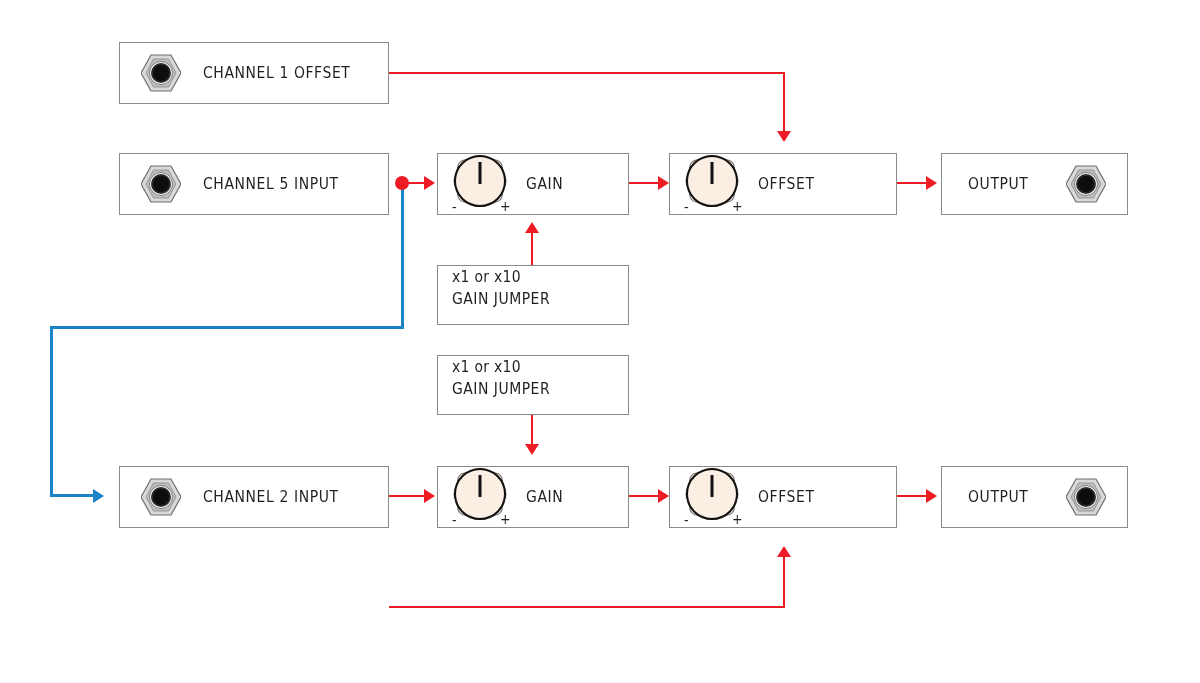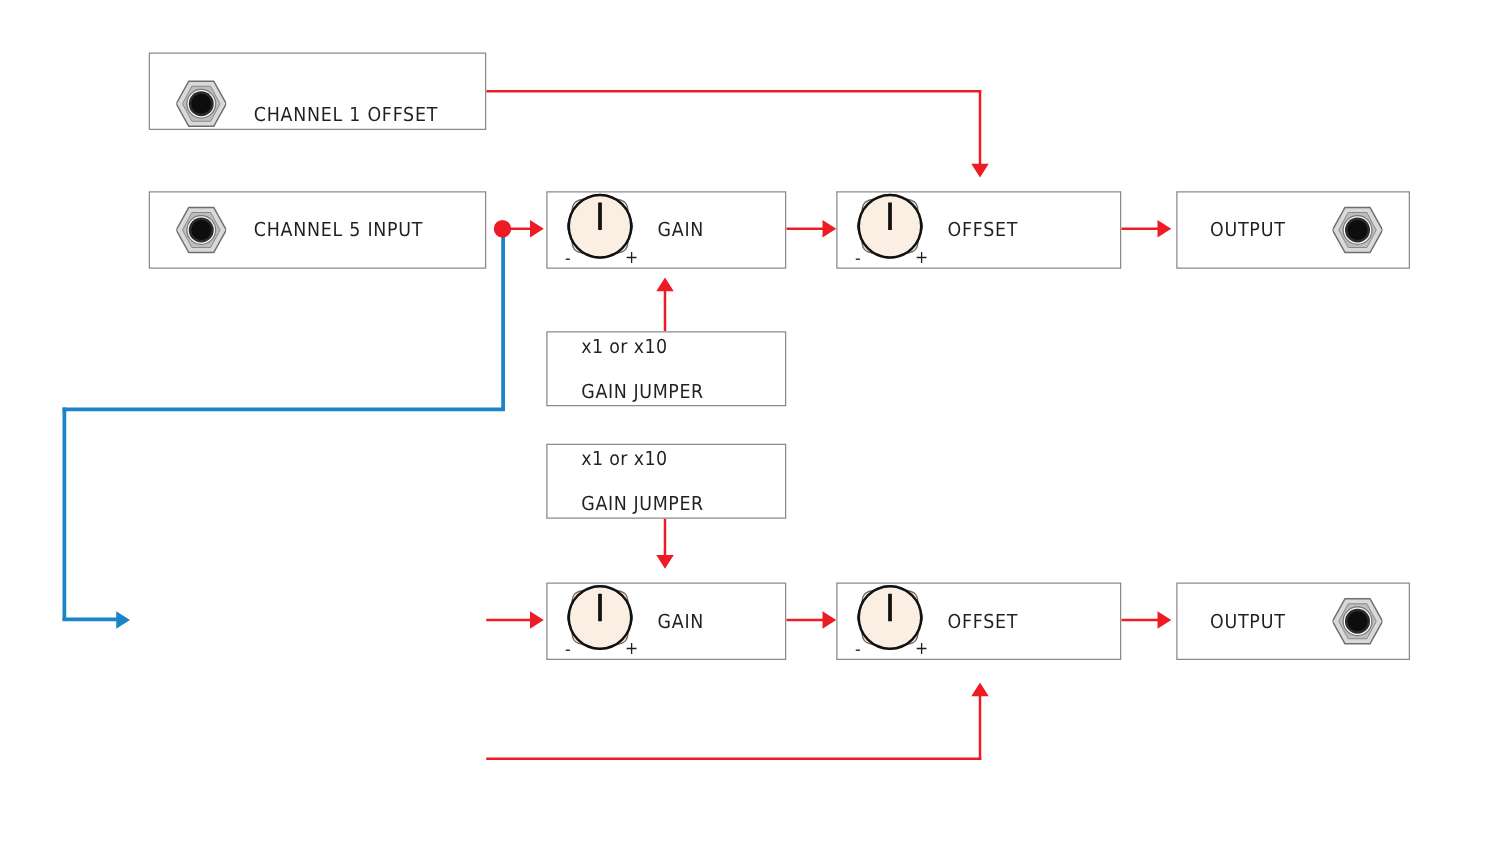--- a/index.html
+++ b/index.html
@@ -39,22 +39,22 @@
   }
   .knob-label {
     margin-left: 18px;
   }
   .out-label {
     margin-left: 26px;
   }
   .jumper-box {
     flex-direction: column;
     align-items: flex-start;
-    justify-content: space-between;
-    padding-left: 27px;
+    justify-content: flex-start;
+    padding-left: 14px;
   }
   .jumper-line {
     font-size: 15.5px;
     letter-spacing: 0.5px;
     color: #231f20;
     line-height: 1.45;
   }
   .jumper-line.mixed { letter-spacing: 0.3px; }
 
   
@@ -177,21 +177,21 @@
   <div class="wire h" style="left:629px; top:495px; width:33px;"></div>
   <div class="arrow right" style="left:658px; top:489px;"></div>
 
   <div class="wire h" style="left:897px; top:495px; width:33px;"></div>
   <div class="arrow right" style="left:926px; top:489px;"></div>
 
   <div class="wire h" style="left:389px; top:606px; width:396px;"></div>
   <div class="wire v" style="left:783px; top:556px; height:52px;"></div>
   <div class="arrow up" style="left:777px; top:546px;"></div>
 
-  <div class="box" style="left:119px; top:42px; width:270px; height:62px;align-items:flex-end;">
+  <div class="box" style="left:119px; top:42px; width:270px; height:62px;">
     <div class="jack">
       <svg class="hexnut" viewBox="0 0 40 40" xmlns="http://www.w3.org/2000/svg">
         <polygon points="10,2 30,2 40,20 30,38 10,38 0,20" fill="#d9d9d9" stroke="#6e6e6e" stroke-width="1.2"></polygon>
         <polygon points="12.5,6 27.5,6 35,20 27.5,34 12.5,34 5,20" fill="#bdbdbd" stroke="#8a8a8a" stroke-width="0.8"></polygon>
         <circle cx="20" cy="20" r="11.5" fill="#fafafa" stroke="#7a7a7a" stroke-width="1"></circle>
         <circle cx="20" cy="20" r="10" fill="#2b2b2b"></circle>
         <circle cx="20" cy="20" r="8" fill="#0d0d0d"></circle>
       </svg>
     </div>
     <span class="box-label jack-label">CHANNEL 1 OFFSET</span>
@@ -285,20 +285,32 @@
     <span class="jumper-line mixed">x1 or x10</span>
     <span class="jumper-line">GAIN JUMPER</span>
   </div>
 
   <div class="box jumper-box" style="left:437px; top:355px; width:192px; height:60px;">
     <span class="jumper-line mixed">x1 or x10</span>
     <span class="jumper-line">GAIN JUMPER</span>
   </div>
 
 
+  <div class="box" style="left:119px; top:466px; width:270px; height:62px;">
+    <div class="jack">
+      <svg class="hexnut" viewBox="0 0 40 40" xmlns="http://www.w3.org/2000/svg">
+        <polygon points="10,2 30,2 40,20 30,38 10,38 0,20" fill="#d9d9d9" stroke="#6e6e6e" stroke-width="1.2"></polygon>
+        <polygon points="12.5,6 27.5,6 35,20 27.5,34 12.5,34 5,20" fill="#bdbdbd" stroke="#8a8a8a" stroke-width="0.8"></polygon>
+        <circle cx="20" cy="20" r="11.5" fill="#fafafa" stroke="#7a7a7a" stroke-width="1"></circle>
+        <circle cx="20" cy="20" r="10" fill="#2b2b2b"></circle>
+        <circle cx="20" cy="20" r="8" fill="#0d0d0d"></circle>
+      </svg>
+    </div>
+    <span class="box-label jack-label">CHANNEL 2 INPUT</span>
+  </div>
 
   <div class="box" style="left:437px; top:466px; width:192px; height:62px;">
     <div class="knob">
       <svg width="56" height="56" viewBox="0 0 56 56" xmlns="http://www.w3.org/2000/svg">
         <path d="M28 2.5
                  C33 2.5 35 5 39 6
                  C43 7 46 6.5 48.5 9.5
                  C51 12.5 50 15.5 51 19
                  C52 22.5 54 24 54 28
                  C54 32 52 33.5 51 37

